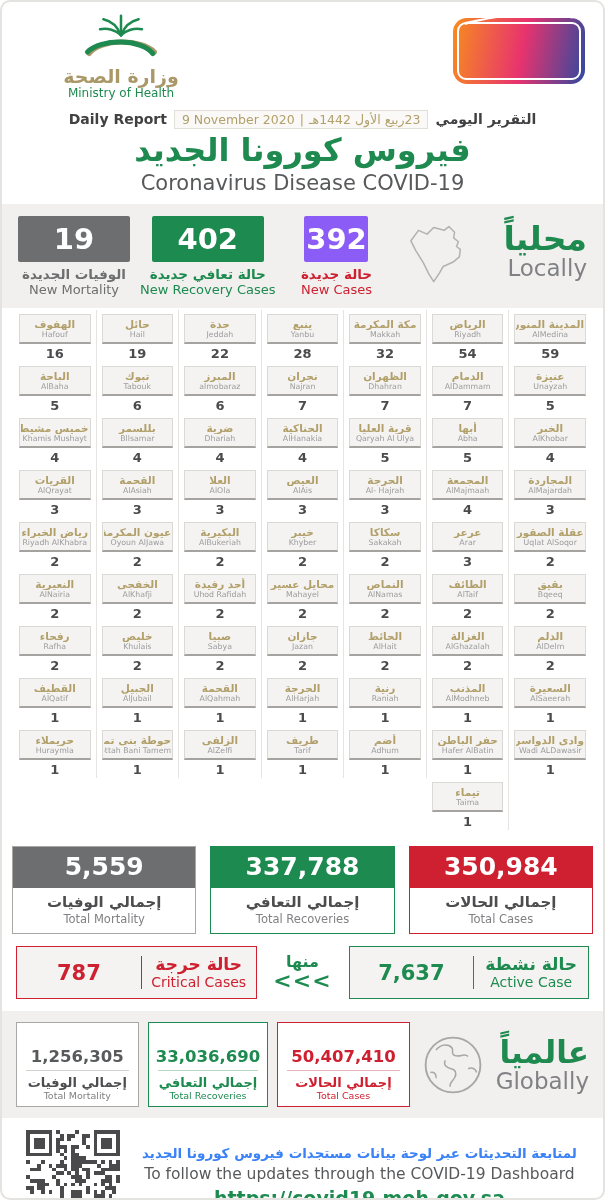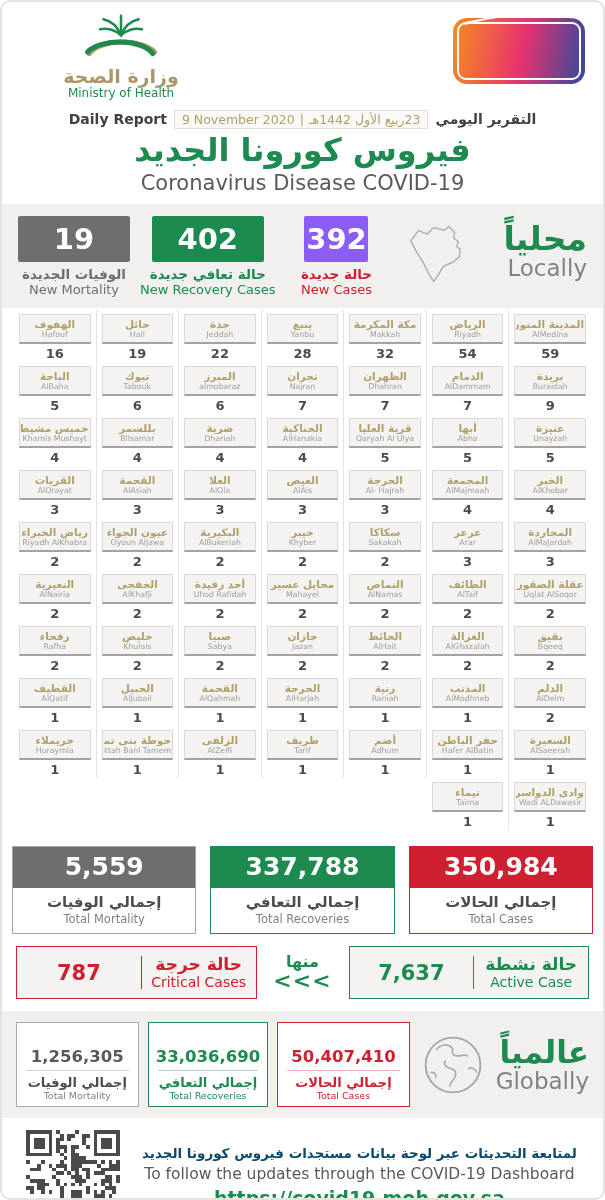--- a/index.html
+++ b/index.html
@@ -86,21 +86,21 @@
   .g-en{font-size:9.5px;}
   .g-box.red{border-color:#ce2030;width:128px;}  .g-box.red .g-num,.g-box.red .g-ar,.g-box.red .g-en{color:#ce2030;} .g-box.red .g-line{background:#e8b2b6;}
   .g-box.green{border-color:#1d8a50;width:116px;}.g-box.green .g-num,.g-box.green .g-ar,.g-box.green .g-en{color:#1d8a50;} .g-box.green .g-line{background:#b4d6c3;}
   .g-box.gray{border-color:#aaa8a5;width:118px;} .g-box.gray .g-num{color:#58595b;} .g-box.gray .g-ar{color:#4d4d4f;} .g-box.gray .g-en{color:#808184;} .g-box.gray .g-line{background:#d4d2cf;}
   .global-band .sec-title{margin-top:0;}
   
   .qr-band{display:flex;align-items:center;gap:20px;padding:12px 24px 10px;}
   .qr{width:94px;height:94px;display:grid;grid-template-columns:repeat(25,1fr);grid-template-rows:repeat(25,1fr);flex:0 0 auto;}
   .qr div{background:#fff;} .qr div.on{background:#4a4a4c;}
   .dash-text{flex:1;text-align:center;}
-  .dash-ar{color:#0c4a6e;font-weight:bold;font-size:13.5px;line-height:20px;}
+  .dash-ar{color:#3b82f6;font-weight:bold;font-size:13.5px;line-height:20px;}
   .dash-en{color:#58595b;font-size:15.5px;line-height:22px;}
   .dash-url{color:#1d8a50;font-weight:bold;font-size:19px;line-height:26px;}
 </style>
 </head>
 <body>
 
 <div class="page">
 
   <div class="header">
     <div class="logo">
@@ -175,27 +175,20 @@
       <div class="grid-col">
         <div class="cell">
           <div class="cell-head">
             <div class="city-ar" dir="rtl">المدينة المنورة</div>
             <div class="city-en">AlMedina</div>
           </div>
           <div class="cell-val">59</div>
         </div>
         <div class="cell">
           <div class="cell-head">
-            <div class="city-ar" dir="rtl">بريدة</div>
-            <div class="city-en">Buraidah</div>
-          </div>
-          <div class="cell-val">9</div>
-        </div>
-        <div class="cell">
-          <div class="cell-head">
             <div class="city-ar" dir="rtl">عنيزة</div>
             <div class="city-en">Unayzah</div>
           </div>
           <div class="cell-val">5</div>
         </div>
         <div class="cell">
           <div class="cell-head">
             <div class="city-ar" dir="rtl">الخبر</div>
             <div class="city-en">AlKhobar</div>
           </div>
@@ -535,21 +528,21 @@
         </div>
         <div class="cell">
           <div class="cell-head">
             <div class="city-ar" dir="rtl">القحمة</div>
             <div class="city-en">AlAsiah</div>
           </div>
           <div class="cell-val">3</div>
         </div>
         <div class="cell">
           <div class="cell-head">
-            <div class="city-ar" dir="rtl">عيون الجواء</div>
+            <div class="city-ar" dir="rtl">عيون المكرمة</div>
             <div class="city-en">Oyoun AlJawa</div>
           </div>
           <div class="cell-val">2</div>
         </div>
         <div class="cell">
           <div class="cell-head">
             <div class="city-ar" dir="rtl">الخفجي</div>
             <div class="city-en">AlKhafji</div>
           </div>
           <div class="cell-val">2</div>

